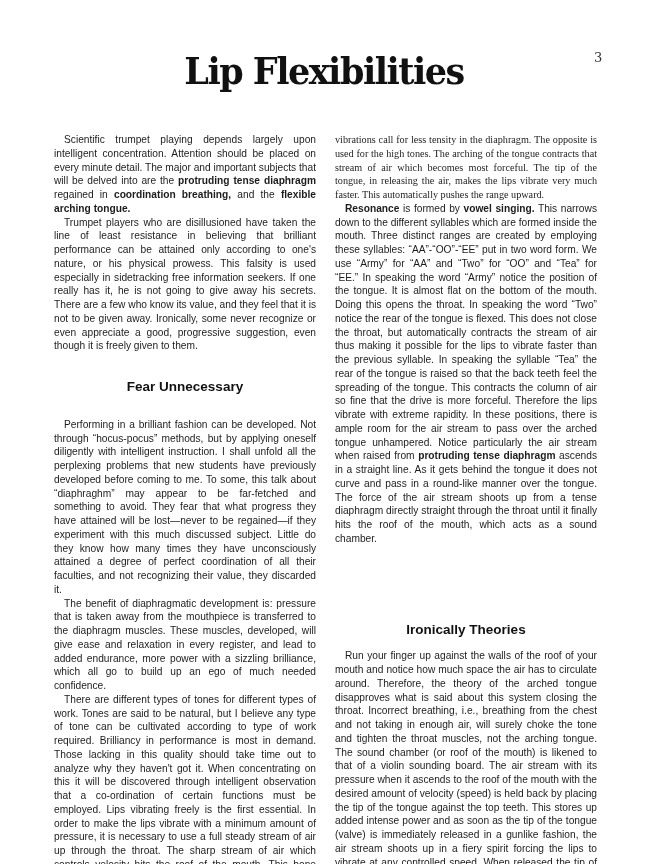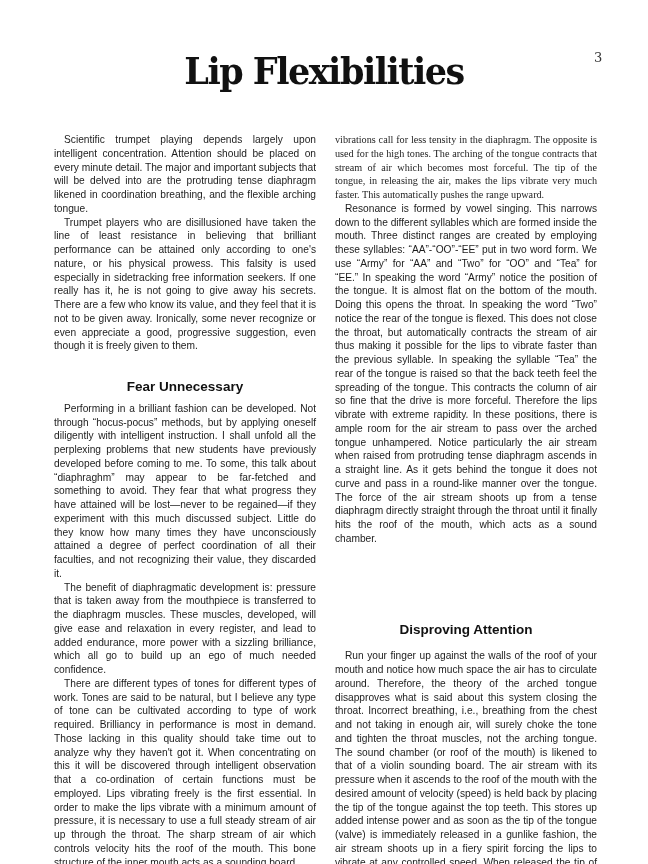--- a/index.html
+++ b/index.html
@@ -4,41 +4,41 @@
 <style>
   html, body { margin: 0; padding: 0; background: #ffffff; }
   body { width: 648px; height: 864px; position: relative; overflow: hidden; color: #1a1a1a; }
   .page-num { position: absolute; left: 594px; top: 50px; font-family: "DejaVu Serif", serif; font-size: 13px; color: #333; }
   .title { position: absolute; left: 0; width: 648px; top: 50px; text-align: center; font-family: "DejaVu Serif", serif; font-weight: bold; font-size: 35px; letter-spacing: -1.5px; color: #111; transform: scaleY(1.05); }
   .col { position: absolute; top: 133px; width: 262px; font-family: "Liberation Sans", sans-serif; font-size: 10.2px; line-height: 13.75px; text-align: justify; color: #1c1c1c; }
   .col-left { left: 54px; }
   .col-right { left: 335px; }
   .col p { margin: 0; text-indent: 10px; }
   .col p.noindent { text-indent: 0; font-family: Liberation Serif, serif; }
-  .col b { font-weight: normal; }
+  .col b { font-weight: bold; }
   h2 { font-family: "Liberation Sans", sans-serif; font-weight: bold; font-size: 13.5px; text-align: center; margin: 0; color: #111; }
-  .h-fear { margin-top: 27px; margin-bottom: 8px; }
+  .h-fear { margin-top: 27px; margin-bottom: 24px; }
   .h-disprove { margin-top: 77px; margin-bottom: 13px; }
 </style>
 </head>
 <body>
 
 <div class="page-num">3</div>
 <h1 class="title" style="margin:0;">Lip Flexibilities</h1>
 
 <div class="col col-left">
-  <p><span>Scientific trumpet playing depends largely upon intelligent concentration. Attention should be placed on every minute detail. The major and important subjects that will be delved into are the </span><b>protruding tense diaphragm</b><span> likened in </span><b>coordination breathing,</b><span> and the </span><b>flexible arching tongue.</b></p>
+  <p><span>Scientific trumpet playing depends largely upon intelligent concentration. Attention should be placed on every minute detail. The major and important subjects that will be delved into are the </span><b>protruding tense diaphragm</b><span> regained in </span><b>coordination breathing,</b><span> and the </span><b>flexible arching tongue.</b></p>
   <p>Trumpet players who are disillusioned have taken the line of least resistance in believing that brilliant performance can be attained only according to one's nature, or his physical prowess. This falsity is used especially in sidetracking free information seekers. If one really has it, he is not going to give away his secrets. There are a few who know its value, and they feel that it is not to be given away. Ironically, some never recognize or even appreciate a good, progressive suggestion, even though it is freely given to them.</p>
 
   <h2 class="h-fear">Fear Unnecessary</h2>
   <p>Performing in a brilliant fashion can be developed. Not through “hocus-pocus” methods, but by applying oneself diligently with intelligent instruction. I shall unfold all the perplexing problems that new students have previously developed before coming to me. To some, this talk about “diaphraghm” may appear to be far-fetched and something to avoid. They fear that what progress they have attained will be lost—never to be regained—if they experiment with this much discussed subject. Little do they know how many times they have unconsciously attained a degree of perfect coordination of all their faculties, and not recognizing their value, they discarded it.</p>
   <p>The benefit of diaphragmatic development is: pressure that is taken away from the mouthpiece is transferred to the diaphragm muscles. These muscles, developed, will give ease and relaxation in every register, and lead to added endurance, more power with a sizzling brilliance, which all go to build up an ego of much needed confidence.</p>
   <p>There are different types of tones for different types of work. Tones are said to be natural, but I believe any type of tone can be cultivated according to type of work required. Brilliancy in performance is most in demand. Those lacking in this quality should take time out to analyze why they haven't got it. When concentrating on this it will be discovered through intelligent observation that a co-ordination of certain functions must be employed. Lips vibrating freely is the first essential. In order to make the lips vibrate with a minimum amount of pressure, it is necessary to use a full steady stream of air up through the throat. The sharp stream of air which controls velocity hits the roof of the mouth. This bone structure of the inner mouth acts as a sounding board.</p>
 
 </div>
 
 <div class="col col-right">
   <p class="noindent">vibrations call for less tensity in the diaphragm. The opposite is used for the high tones. The arching of the tongue contracts that stream of air which becomes most forceful. The tip of the tongue, in releasing the air, makes the lips vibrate very much faster. This automatically pushes the range upward.</p>
   <p><b>Resonance</b><span> is formed by </span><b>vowel singing.</b><span> This narrows down to the different syllables which are formed inside the mouth. Three distinct ranges are created by employing these syllables: “AA”-“OO”-“EE” put in two word form. We use “Army” for “AA” and “Two” for “OO” and “Tea” for “EE.” In speaking the word “Army” notice the position of the tongue. It is almost flat on the bottom of the mouth. Doing this opens the throat. In speaking the word “Two” notice the rear of the tongue is flexed. This does not close the throat, but automatically contracts the stream of air thus making it possible for the lips to vibrate faster than the previous syllable. In speaking the syllable “Tea” the rear of the tongue is raised so that the back teeth feel the spreading of the tongue. This contracts the column of air so fine that the drive is more forceful. Therefore the lips vibrate with extreme rapidity. In these positions, there is ample room for the air stream to pass over the arched tongue unhampered. Notice particularly the air stream when raised from </span><b>protruding tense diaphragm</b><span> ascends in a straight line. As it gets behind the tongue it does not curve and pass in a round-like manner over the tongue. The force of the air stream shoots up from a tense diaphragm directly straight through the throat until it finally hits the roof of the mouth, which acts as a sound chamber.</span></p>
 
-  <h2 class="h-disprove">Disproving Attention</h2>
+  <h2 class="h-disprove">Ironically Theories</h2>
   <p>Run your finger up against the walls of the roof of your mouth and notice how much space the air has to circulate around. Therefore, the theory of the arched tongue disapproves what is said about this system closing the throat. Incorrect breathing, i.e., breathing from the chest and not taking in enough air, will surely choke the tone and tighten the throat muscles, not the arching tongue. The sound chamber (or roof of the mouth) is likened to that of a violin sounding board. The air stream with its pressure when it ascends to the roof of the mouth with the desired amount of velocity (speed) is held back by placing the tip of the tongue against the top teeth. This stores up added intense power and as soon as the tip of the tongue (valve) is immediately released in a gunlike fashion, the air stream shoots up in a fiery spirit forcing the lips to vibrate at any controlled speed. When released the tip of the tongue descends to a stationary position behind the bottom teeth to make room for the air-pressure passing through the lips. This results in the lips vibrating automatically, and creates a sizzling brilliance with bigness of tone in every range.</p>
 </div>
 
 </body></html>

